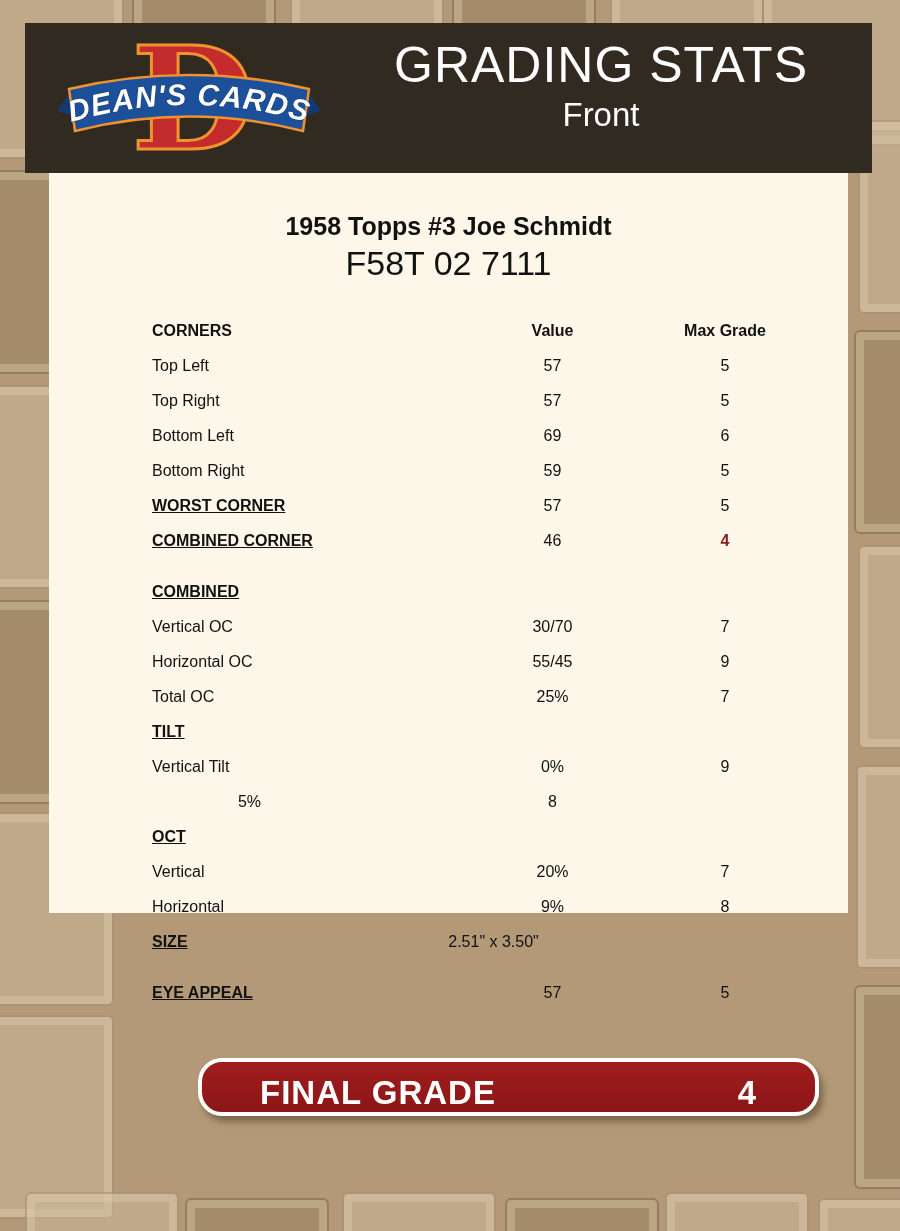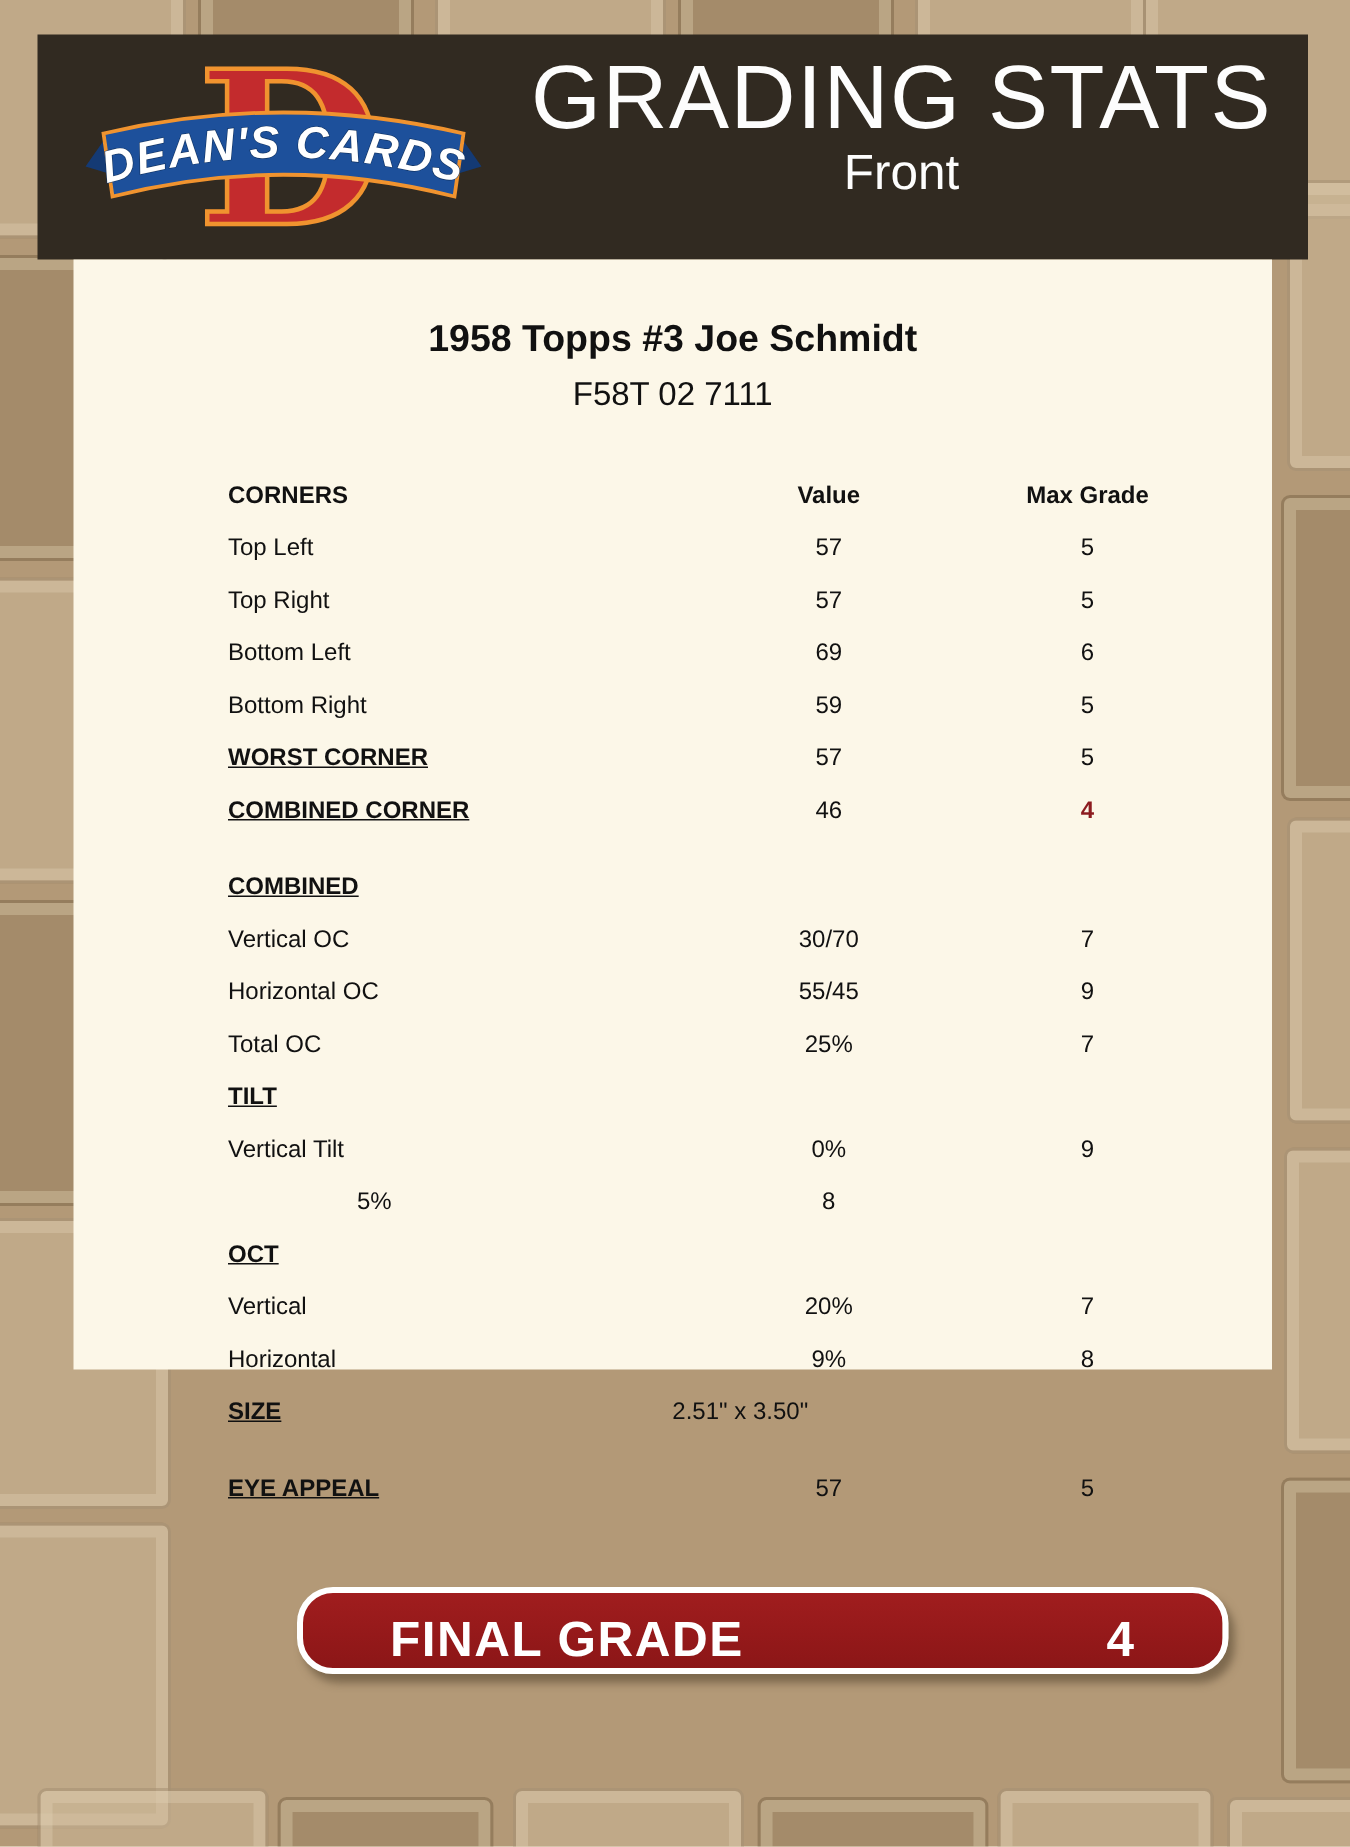--- a/index.html
+++ b/index.html
@@ -20,33 +20,33 @@
 
   
   .header-bar {
     position:absolute; left:25px; top:23px; width:847px; height:150px;
     background:#312a21;
   }
   .header-text {
     position:absolute; left:576px; top:14px; transform:translateX(-50%);
     text-align:center; color:#fdfdfd; white-space:nowrap;
   }
-  .header-title { font-size:60px; letter-spacing:1px; line-height:56px; }
+  .header-title { font-size:50px; letter-spacing:1px; line-height:56px; }
   .header-sub   { font-size:33px; line-height:44px; }
 
   .logo-wrap { position:absolute; left:30px; top:2px; width:268px; height:148px; }
 
   
   .panel {
     position:absolute; left:49px; top:173px; width:799px; height:740px;
     background:#fcf7e8; color:#111;
   }
   .card-head { position:absolute; top:38px; left:0; width:100%; text-align:center; }
   .card-title { font-size:25px; font-weight:bold; line-height:30px; }
-  .card-code  { font-size:22px; line-height:30px; margin-top:7px; }
+  .card-code  { font-size:34px; line-height:30px; margin-top:7px; }
 
   
   .stats-table { position:absolute; left:0; top:140px; width:799px; }
   .row {
     display:grid; grid-template-columns:401px 205px 140px;
     height:35px; align-items:center; font-size:16px;
   }
   .row .cell { white-space:nowrap; }
   .row .label { padding-left:103px; text-align:left; }
   .row.indent .label { }

